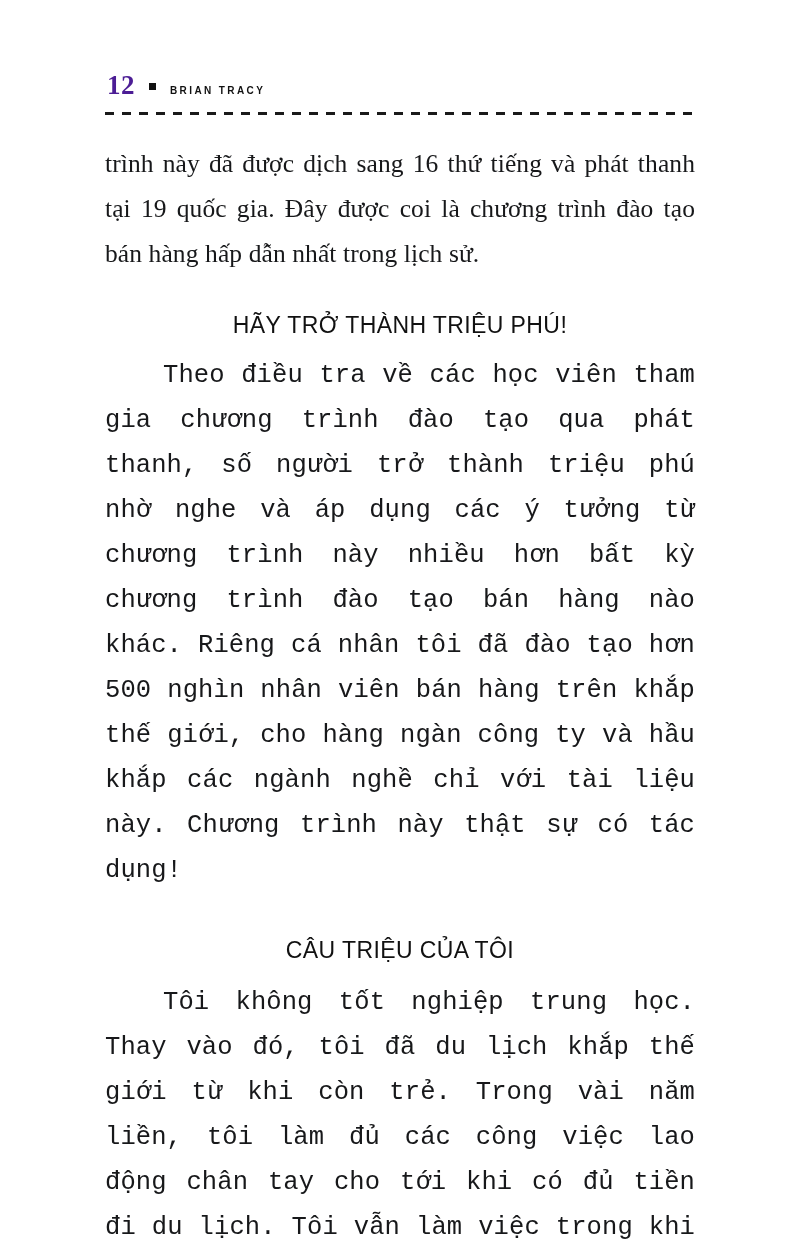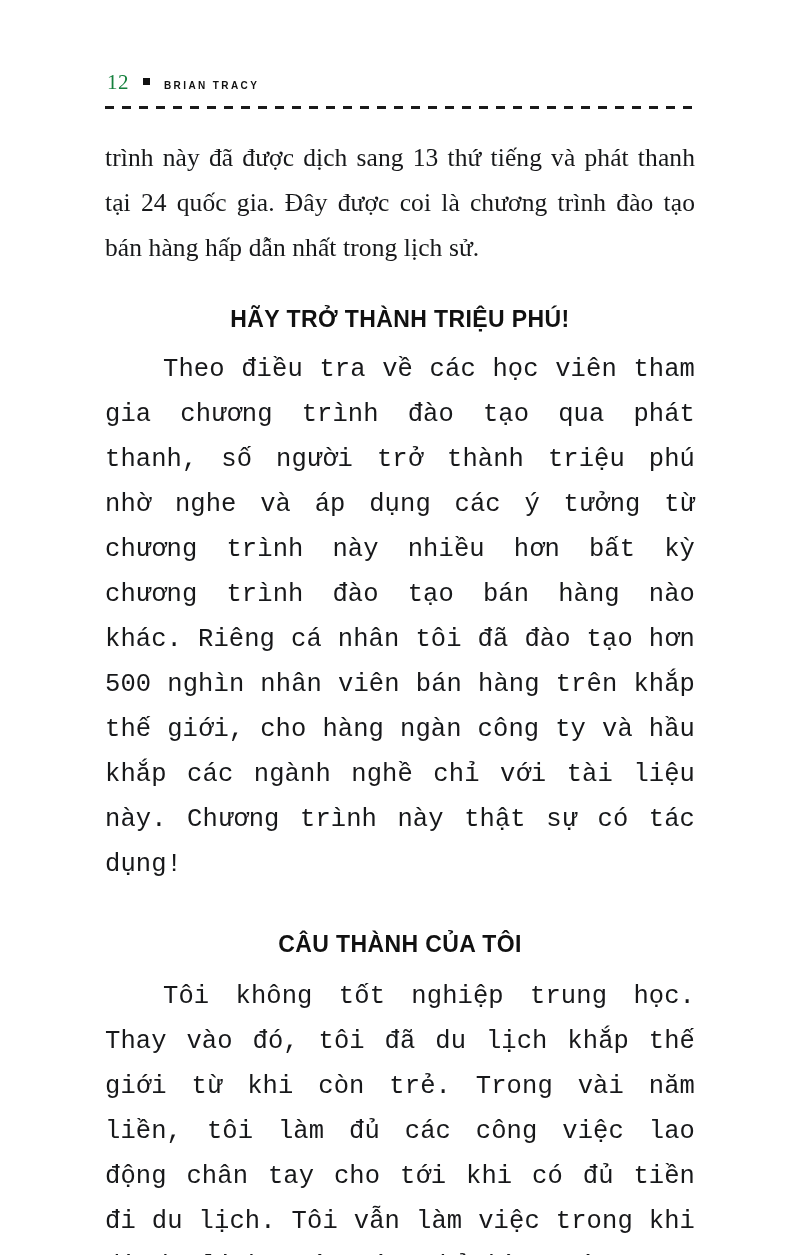--- a/index.html
+++ b/index.html
@@ -25,24 +25,24 @@
     padding: 70px 105px 60px 105px;
   }
   .header {
     display: flex;
     align-items: baseline;
     gap: 14px;
     padding-left: 2px;
   }
   .folio {
     font-family: "Liberation Serif", serif;
-    font-size: 21px;
-    font-weight: 400;
+    font-size: 27px;
+    font-weight: 700;
     letter-spacing: 0.5px;
-    color: #15803d;
+    color: #4c1d95;
   }
   .header-square {
     width: 7px;
     height: 7px;
     background: #111;
     display: inline-block;
     position: relative;
     top: -4px;
   }
   .running-head {
@@ -76,21 +76,21 @@
     color: #17181a;
     letter-spacing: 0.1px;
   }
   p.para.indent {
     text-indent: 58px;
     font-family: Liberation Mono, monospace;
   }
   h2.section-head {
     font-family: "Liberation Sans", sans-serif;
     font-size: 23px;
-    font-weight: 700;
+    font-weight: 400;
     letter-spacing: 0.4px;
     text-align: center;
     color: #111;
     margin: 36px 0 14px 0;
   }
   h2.section-head.second {
     margin-top: 44px;
     margin-bottom: 16px;
   }
 </style>
@@ -103,29 +103,29 @@
     <span class="folio">12</span>
     <span class="header-square"></span>
     <span class="running-head">BRIAN TRACY</span>
   </div>
 
   <div class="rule"></div>
 
   <div class="body-text">
 
     <div class="block">
-      <p class="para">trình này đã được dịch sang 13 thứ tiếng và phát thanh tại 24 quốc gia. Đây được coi là chương trình đào tạo bán hàng hấp dẫn nhất trong lịch sử.</p>
+      <p class="para">trình này đã được dịch sang 16 thứ tiếng và phát thanh tại 19 quốc gia. Đây được coi là chương trình đào tạo bán hàng hấp dẫn nhất trong lịch sử.</p>
     </div>
 
     <h2 class="section-head">HÃY TRỞ THÀNH TRIỆU PHÚ!</h2>
 
     <div class="block">
       <p class="para indent">Theo điều tra về các học viên tham gia chương trình đào tạo qua phát thanh, số người trở thành triệu phú nhờ nghe và áp dụng các ý tưởng từ chương trình này nhiều hơn bất kỳ chương trình đào tạo bán hàng nào khác. Riêng cá nhân tôi đã đào tạo hơn 500 nghìn nhân viên bán hàng trên khắp thế giới, cho hàng ngàn công ty và hầu khắp các ngành nghề chỉ với tài liệu này. Chương trình này thật sự có tác dụng!</p>
     </div>
 
-    <h2 class="section-head second">CÂU THÀNH CỦA TÔI</h2>
+    <h2 class="section-head second">CÂU TRIỆU CỦA TÔI</h2>
 
     <div class="block">
       <p class="para indent">Tôi không tốt nghiệp trung học. Thay vào đó, tôi đã du lịch khắp thế giới từ khi còn trẻ. Trong vài năm liền, tôi làm đủ các công việc lao động chân tay cho tới khi có đủ tiền đi du lịch. Tôi vẫn làm việc trong khi đi du lịch trên tàu chở hàng từ Na Uy vượt biển Bắc Atlantic, sau đó bằng xe đạp, xe buýt, xe tải và tàu hỏa xuyên suốt châu Âu, vượt qua châu Phi và cuối cùng tới vùng Viễn Đông. Tôi không phải nhịn bữa ăn nào nhưng cũng phải ăn rất nhiều bữa muộn và nguội ngắt.</p>
     </div>
 
   </div>
 </div>
 
 </body></html>

